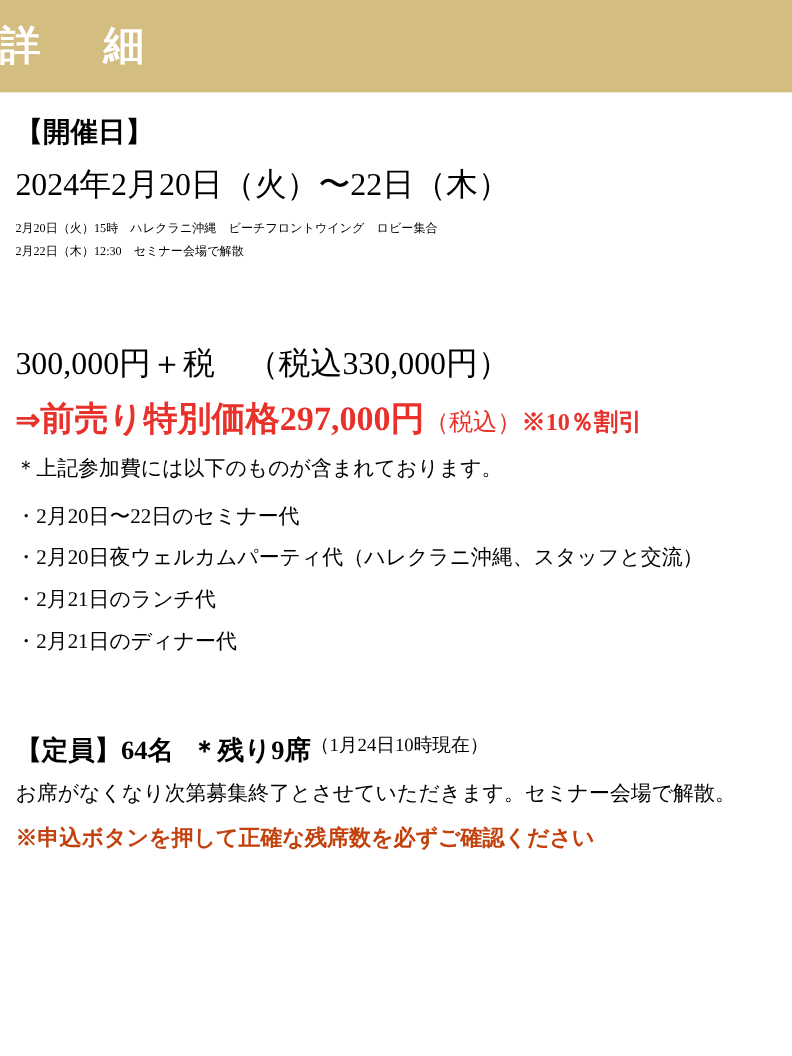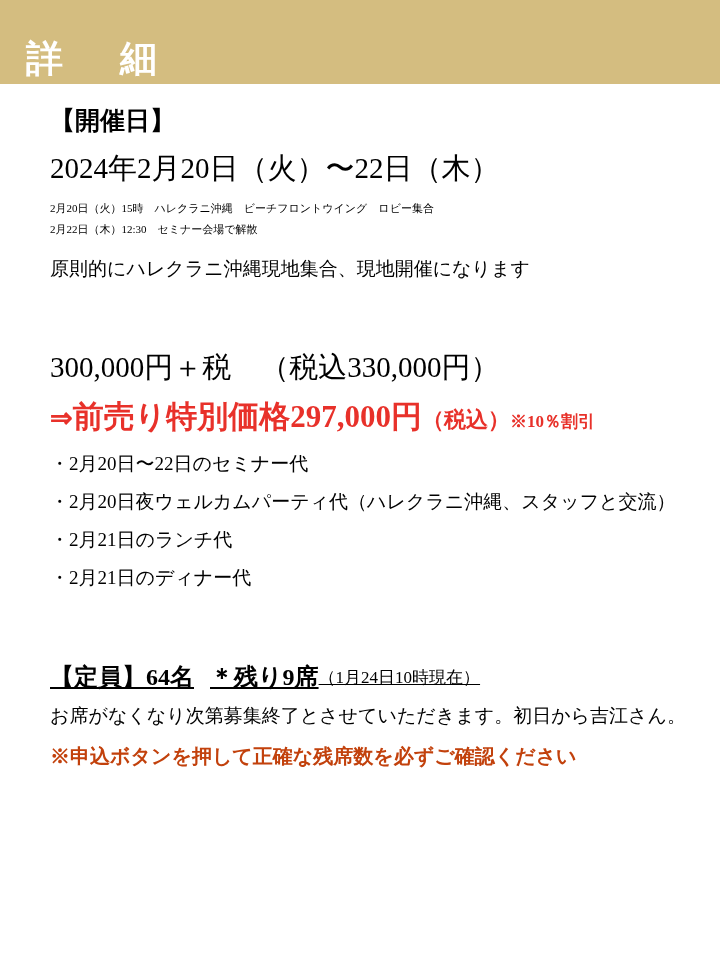--- a/index.html
+++ b/index.html
@@ -19,37 +19,35 @@
     width: 720px;
     height: 960px;
     box-sizing: border-box;
   }
 
   
   .header-banner {
     height: 84px;
     background: #d4bd80;
     display: flex;
-    align-items: flex-end;
-    padding-left: 26px;
+    align-items: center;
     box-sizing: border-box;
   }
   .header-title {
     font-family: "Liberation Serif", serif;
     font-size: 37px;
     font-weight: bold;
     color: #ffffff;
     letter-spacing: 10px;
   }
 
   
   .body-area {
     padding: 18px 14px 0 14px;
     box-sizing: border-box;
-    margin-left: 36px;
   }
 
   .sec-head {
     font-size: 25px;
     font-weight: bold;
     line-height: 1.5;
     margin: 0 0 6px 0;
     letter-spacing: 0px;
   }
 
@@ -92,25 +90,25 @@
     font-weight: bold;
     line-height: 1.2;
   }
   .price-main {
     font-size: 31px;
     font-weight: bold;
     line-height: 1.2;
   }
   .price-sub {
     font-size: 22px;
-    font-weight: bold;
+    font-weight: normal;
     line-height: 1.2;
   }
   .price-note {
-    font-size: 17px;
+    font-size: 22px;
     font-weight: bold;
     line-height: 1.2;
   }
 
   .incl-note {
     font-size: 19px;
     line-height: 1.9;
     margin: 2px 0 6px 0;
   }
 
@@ -121,24 +119,23 @@
   }
   .bullet-list li {
     font-size: 19px;
     line-height: 2.0;
     margin: 0;
   }
 
   
   .cap-line {
     display: flex;
-    align-items: center;
+    align-items: flex-start;
     flex-wrap: nowrap;
     margin: 0 0 4px 0;
-    text-decoration: underline;
   }
   .cap-strong {
     font-size: 24px;
     font-weight: bold;
     line-height: 1.5;
   }
   .cap-space { width: 16px; }
   .cap-small {
     font-size: 17px;
     line-height: 1.5;
@@ -168,51 +165,51 @@
   </div>
 
   <div class="body-area">
 
     <div>
       <div class="sec-head">【開催日】</div>
       <div class="line-lg">2024年2月20日（火）〜22日（木）</div>
       <div class="line-md">2月20日（火）15時　ハレクラニ沖縄　ビーチフロントウイング　ロビー集合</div>
       <div class="line-md">2月22日（木）12:30　セミナー会場で解散</div>
       <div class="gap-sm"></div>
-      <div class="line-md-wide">原則的にハレクラニ沖縄現地集合、現地開催になります</div>
     </div>
 
     <div class="gap-lg"></div>
 
     <div>
       <div class="line-lg">300,000円＋税　（税込330,000円）</div>
 
       <div class="price-row">
         <span class="price-arrow">⇒</span>
         <span class="price-main">前売り特別価格297,000円</span>
         <span class="price-sub">（税込）</span>
         <span class="price-note">※10％割引</span>
       </div>
 
+      <div class="incl-note">＊上記参加費には以下のものが含まれております。</div>
 
       <ul class="bullet-list">
         <li>・2月20日〜22日のセミナー代</li>
         <li>・2月20日夜ウェルカムパーティ代（ハレクラニ沖縄、スタッフと交流）</li>
         <li>・2月21日のランチ代</li>
         <li>・2月21日のディナー代</li>
       </ul>
     </div>
 
     <div class="gap-xl"></div>
 
     <div>
       <div class="cap-line">
         <span class="cap-strong">【定員】64名</span>
         <span class="cap-space"></span>
         <span class="cap-strong">＊残り9席</span>
         <span class="cap-small">（1月24日10時現在）</span>
       </div>
-      <div class="cap-note">お席がなくなり次第募集終了とさせていただきます。初日から吉江さん。</div>
+      <div class="cap-note">お席がなくなり次第募集終了とさせていただきます。セミナー会場で解散。</div>
       <div class="warn-line">※申込ボタンを押して正確な残席数を必ずご確認ください</div>
     </div>
 
   </div>
 </div>
 
 </body></html>

